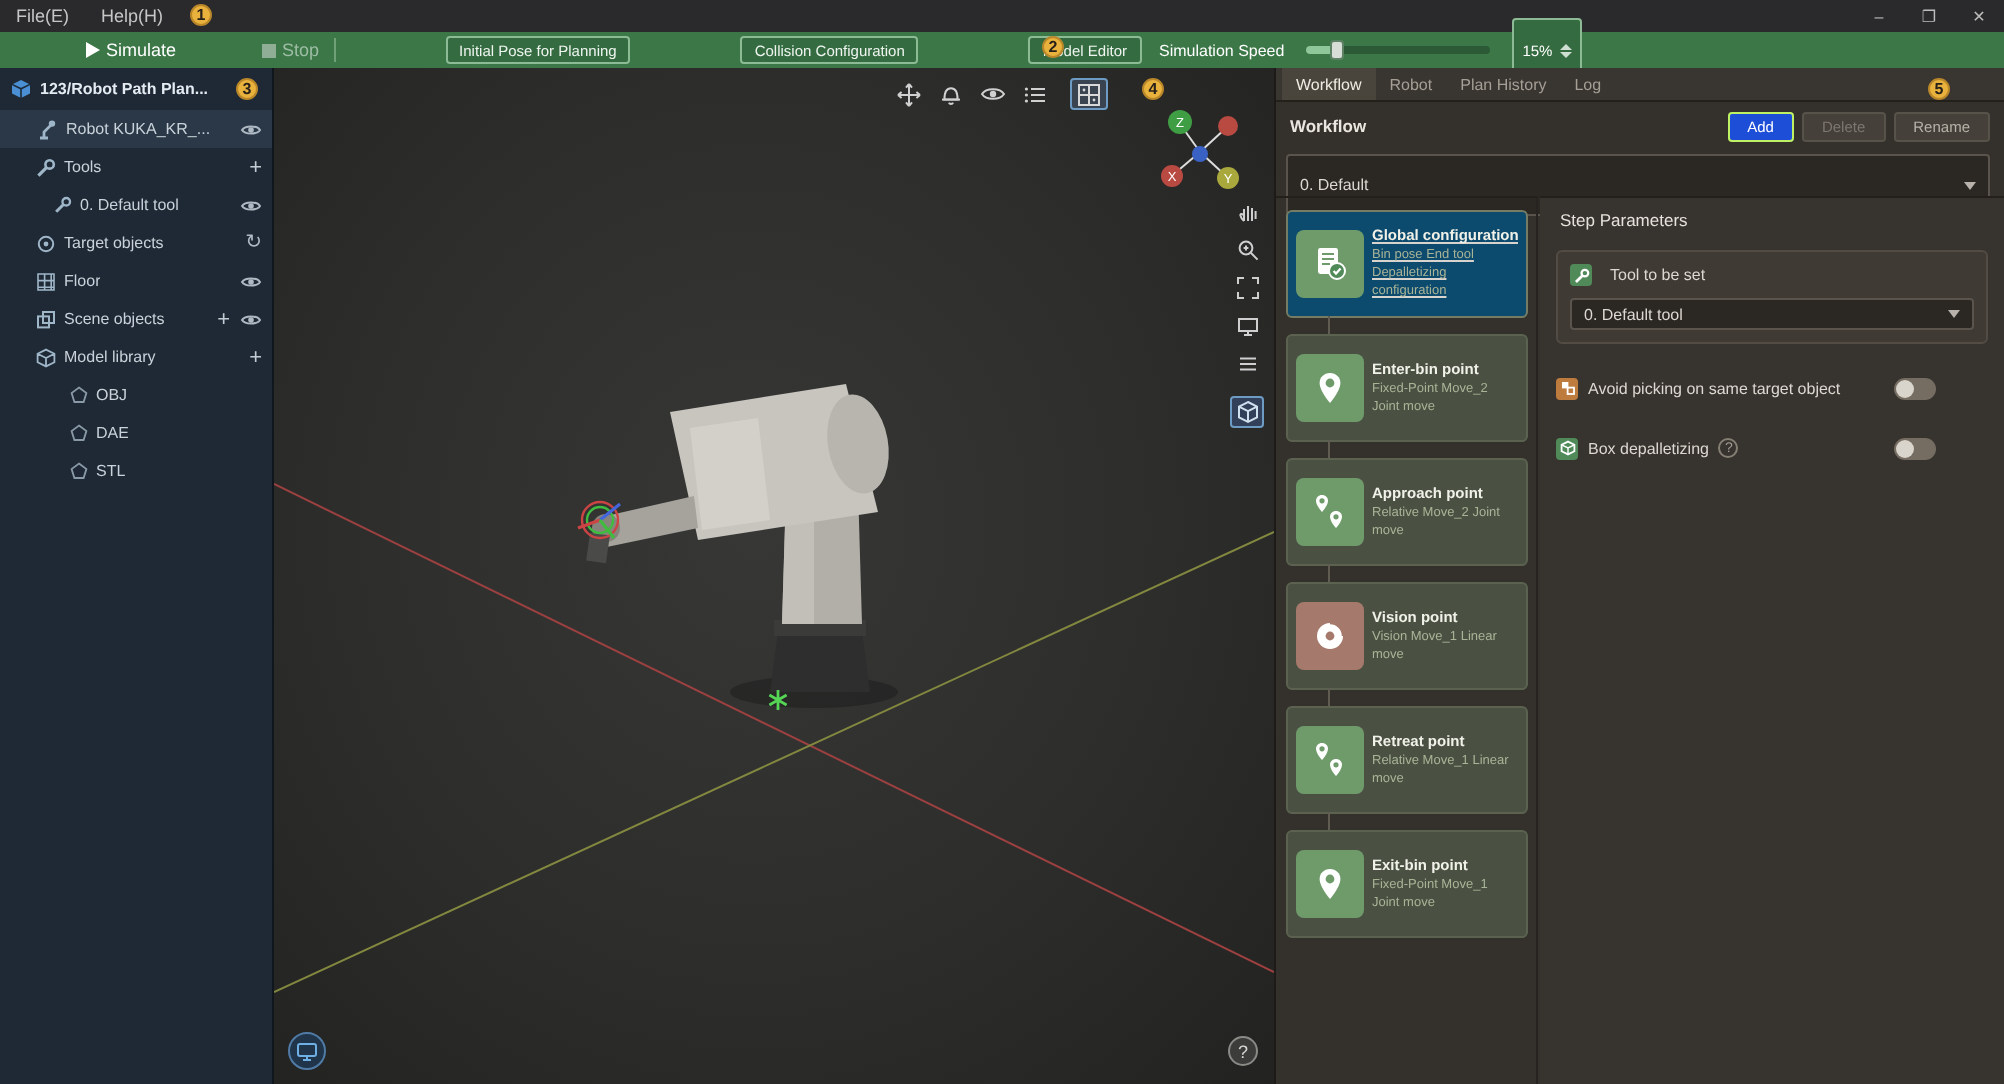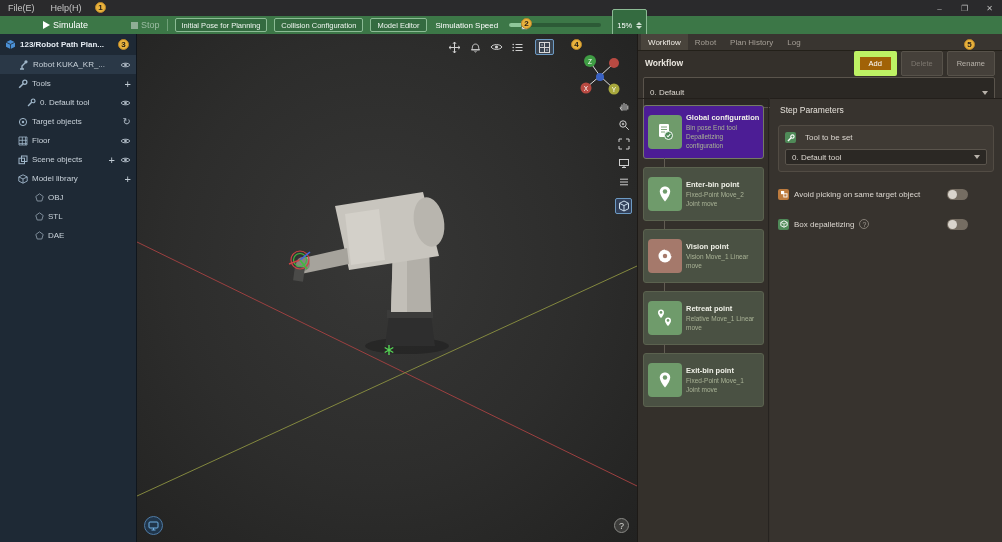--- a/index.html
+++ b/index.html
@@ -20,21 +20,21 @@
   
   .toolbar { position:absolute; left:0; top:16px; width:100%; height:18px;
     background:#3c7747; display:flex; align-items:center; gap:7px; padding:0 7px; }
   .tb-run { display:flex; align-items:center; gap:3px; color:#ffffff; font-size:9px;padding-left:36px; }
   .tb-run.disabled { color:#9dbda4; }
   .play-tri { width:0; height:0; border-left:7px solid #ffffff; border-top:4px solid transparent; border-bottom:4px solid transparent; }
   .stop-sq { width:7px; height:7px; background:#8fae95; }
   .tb-sep { width:1px; height:12px; background:#6fa078; }
   .tb-btn { background:#346b40; border:1px solid #8cbb95; border-radius:2px; color:#eef5ef;
     font-size:7.5px; height:14px; display:flex; align-items:center; padding:0 6px;
-    font-family:inherit; cursor:pointer; }
+    font-family:inherit; cursor:pointer;margin-left:48px; }
   .speed-label { color:#ffffff; font-size:8px; margin-left:2px; }
   .slider { position:relative; width:92px; height:4px; background:#2c5a36; border-radius:2px; margin:0 4px; }
   .slider-fill { position:absolute; left:0; top:0; height:4px; width:15%; background:#8fc79a; border-radius:2px; }
   .slider-knob { position:absolute; left:12px; top:-3px; width:7px; height:10px; background:#d8ddd8; border-radius:2px; border:1px solid #5c8263; }
   .spinbox { background:#346b40; border:1px solid #8cbb95; border-radius:2px; height:32px;
     display:flex; align-items:center; gap:4px; padding:0 4px; color:#ffffff; font-size:7.5px; }
   .spin-arrows { display:flex; flex-direction:column; gap:1px; }
   .tri-up { width:0; height:0; border-left:3px solid transparent; border-right:3px solid transparent; border-bottom:3px solid #cfe0d2; }
   .tri-dn { width:0; height:0; border-left:3px solid transparent; border-right:3px solid transparent; border-top:3px solid #cfe0d2; }
 
@@ -86,36 +86,36 @@
   .rp-tabs { height:17px; background:#393530; border-bottom:1px solid #232019;
     display:flex; align-items:stretch; padding-left:3px; }
   .tab { padding:0 7px; font-size:8px; color:#a59f96; display:flex; align-items:center; cursor:pointer; }
   .tab.active { background:#49443c; color:#f0ece5; }
 
   .wf-header { position:absolute; left:0; right:0; top:17px; height:24px;
     display:flex; align-items:center; padding:0 7px; }
   .wf-title { font-size:8.5px; font-weight:bold; color:#eae6df; }
   .wf-buttons { margin-left:auto; display:flex; gap:4px; }
   .btn { font-family:inherit; font-size:7.5px; border-radius:2px; padding:2px 9px; cursor:pointer; }
-  .btn.add { background:#a16207; border:6px solid #bef264; color:#ffffff; }
+  .btn.add { background:#1d4ed8; border:1px solid #bef264; color:#ffffff; }
   .btn.ghost { background:#45403a; border:1px solid #57524a; color:#b8b2aa; }
   .btn.ghost.dim { color:#7d776f; }
 
   .wf-select { position:absolute; left:5px; right:7px; top:43px; height:31px;
     background:#2b2824; border:1px solid #5a544c; border-radius:2px;
     display:flex; align-items:center; padding:0 6px; font-size:8px; color:#ddd8d1; cursor:pointer; }
   .caret { margin-left:auto; width:0; height:0; border-left:3.5px solid transparent;
     border-right:3.5px solid transparent; border-top:4px solid #b8b2aa; }
 
   .steps-col { position:absolute; left:0; top:64px; bottom:0; width:131px;
     border-top:1px solid #231f1b; border-right:1px solid #262320; padding:6px 5px 0 5px; overflow:hidden; }
   .step-card { position:relative; width:121px; height:54px; margin-bottom:8px;
     background:#4a5143; border:1px solid #5b624f; border-radius:3px;
     display:flex; align-items:center; gap:4px; padding:4px; cursor:pointer; }
-  .step-card.selected { background:#4c1d95; border-color:#747c63; }
+  .step-card.selected { background:#0c4a6e; border-color:#747c63;text-decoration:underline; }
   .step-card:not(:last-child)::after { content:""; position:absolute; left:20px; bottom:-9px;
     width:1px; height:9px; background:#615c52; }
   .step-icon { flex:0 0 34px; width:34px; height:34px; border-radius:4px; background:#6f9b6b;
     display:flex; align-items:center; justify-content:center; }
   .step-icon.red { background:#a5796b; }
   .step-text { flex:1; overflow:hidden; }
   .step-title { font-size:7.5px; font-weight:bold; color:#f0f1e8; margin-bottom:2px; white-space:nowrap; overflow:hidden; }
   .step-sub { font-size:6.5px; color:#a9b396; line-height:1.35; }
 
   .params-col { position:absolute; left:132px; top:64px; right:0; bottom:0;
@@ -322,30 +322,30 @@
       </span>
       <span class="sb-label">OBJ</span>
     </div>
     <div class="sb-row">
       <span class="ind3"></span>
       <span class="icn">
         <svg width="9" height="9" viewBox="0 0 9 9">
             <path d="M4.5 0.8L8.2 3.5L6.8 8H2.2L0.8 3.5Z" fill="none" stroke="#8a99a6" stroke-width="0.9"></path>
           </svg>
       </span>
-      <span class="sb-label">STL</span>
+      <span class="sb-label">DAE</span>
     </div>
     <div class="sb-row">
       <span class="ind3"></span>
       <span class="icn">
         <svg width="9" height="9" viewBox="0 0 9 9">
             <path d="M4.5 0.8L8.2 3.5L6.8 8H2.2L0.8 3.5Z" fill="none" stroke="#8a99a6" stroke-width="0.9"></path>
           </svg>
       </span>
-      <span class="sb-label">DAE</span>
+      <span class="sb-label">STL</span>
     </div>
   </div>
 
   <div class="viewport">
     <svg class="scene-svg" width="500" height="508" viewBox="0 0 500 508">
 
       <line x1="0" y1="208" x2="500" y2="452" stroke="#9c4040" stroke-width="1"></line>
       <line x1="0" y1="462" x2="500" y2="232" stroke="#83883f" stroke-width="1"></line>
 
       <g>
@@ -527,20 +527,34 @@
               <path d="M11 3.5C14 3.5 16.2 5.7 16.2 8.5C16.2 12.5 11 18.5 11 18.5C11 18.5 5.8 12.5 5.8 8.5C5.8 5.7 8 3.5 11 3.5Z" fill="#ffffff"></path>
               <circle cx="11" cy="8.5" r="2.2" fill="#6f9b6b"></circle>
             </svg>
         </div>
         <div class="step-text">
           <div class="step-title">Enter-bin point</div>
           <div class="step-sub">Fixed-Point Move_2  Joint move</div>
         </div>
       </div>
 
+      <div class="step-card">
+        <div class="step-icon">
+          <svg width="22" height="22" viewBox="0 0 22 22">
+              <path d="M7 2.5C8.8 2.5 10 3.8 10 5.4C10 7.8 7 11 7 11C7 11 4 7.8 4 5.4C4 3.8 5.2 2.5 7 2.5Z" fill="#ffffff"></path>
+              <circle cx="7" cy="5.4" r="1.3" fill="#6f9b6b"></circle>
+              <path d="M14 10.5C15.8 10.5 17 11.8 17 13.4C17 15.8 14 19 14 19C14 19 11 15.8 11 13.4C11 11.8 12.2 10.5 14 10.5Z" fill="#ffffff"></path>
+              <circle cx="14" cy="13.4" r="1.3" fill="#6f9b6b"></circle>
+            </svg>
+        </div>
+        <div class="step-text">
+          <div class="step-title">Approach point</div>
+          <div class="step-sub">Relative Move_2  Joint move</div>
+        </div>
+      </div>
 
       <div class="step-card">
         <div class="step-icon red">
           <svg width="22" height="22" viewBox="0 0 22 22">
               <circle cx="11" cy="11" r="6.5" fill="#ffffff"></circle>
               <circle cx="11" cy="11" r="2.2" fill="#a5796b"></circle>
               <path d="M11 4.5C14.6 4.5 17.5 7.4 17.5 11" stroke="#a5796b" stroke-width="1.2" fill="none"></path>
             </svg>
         </div>
         <div class="step-text">

